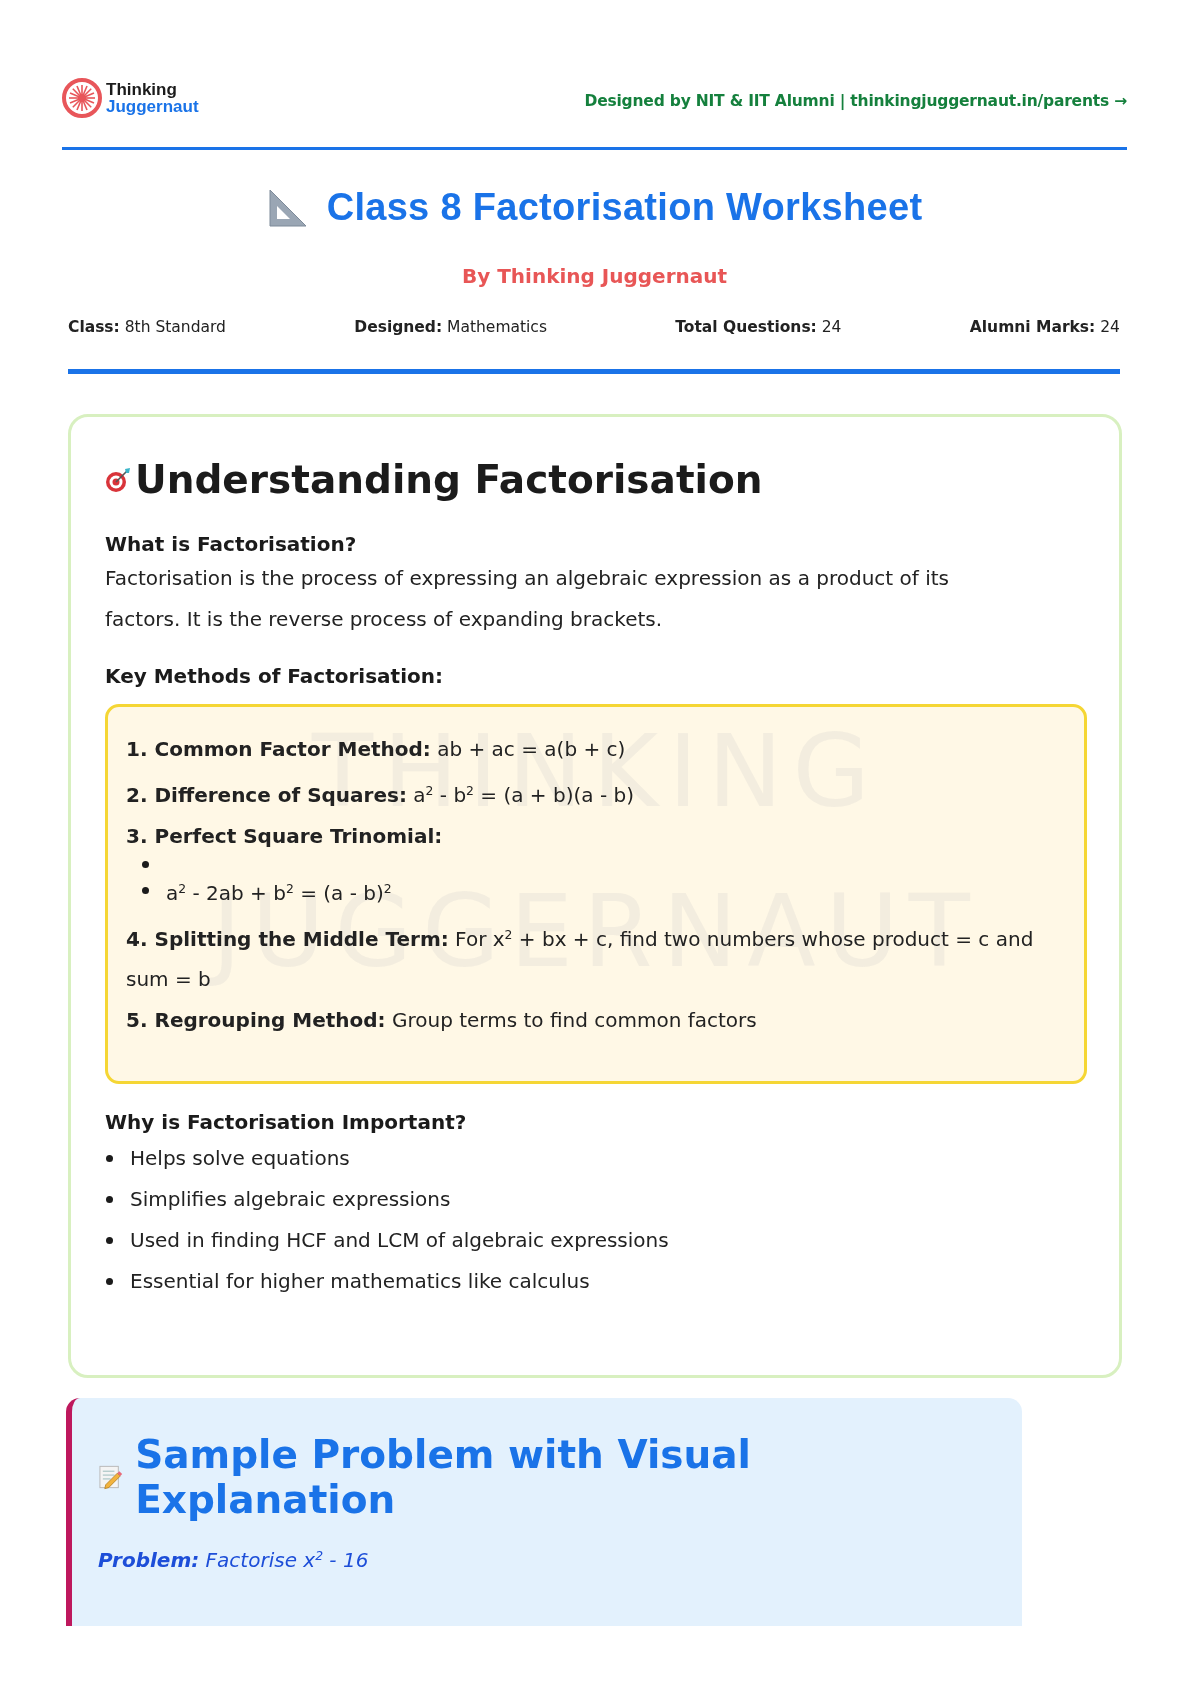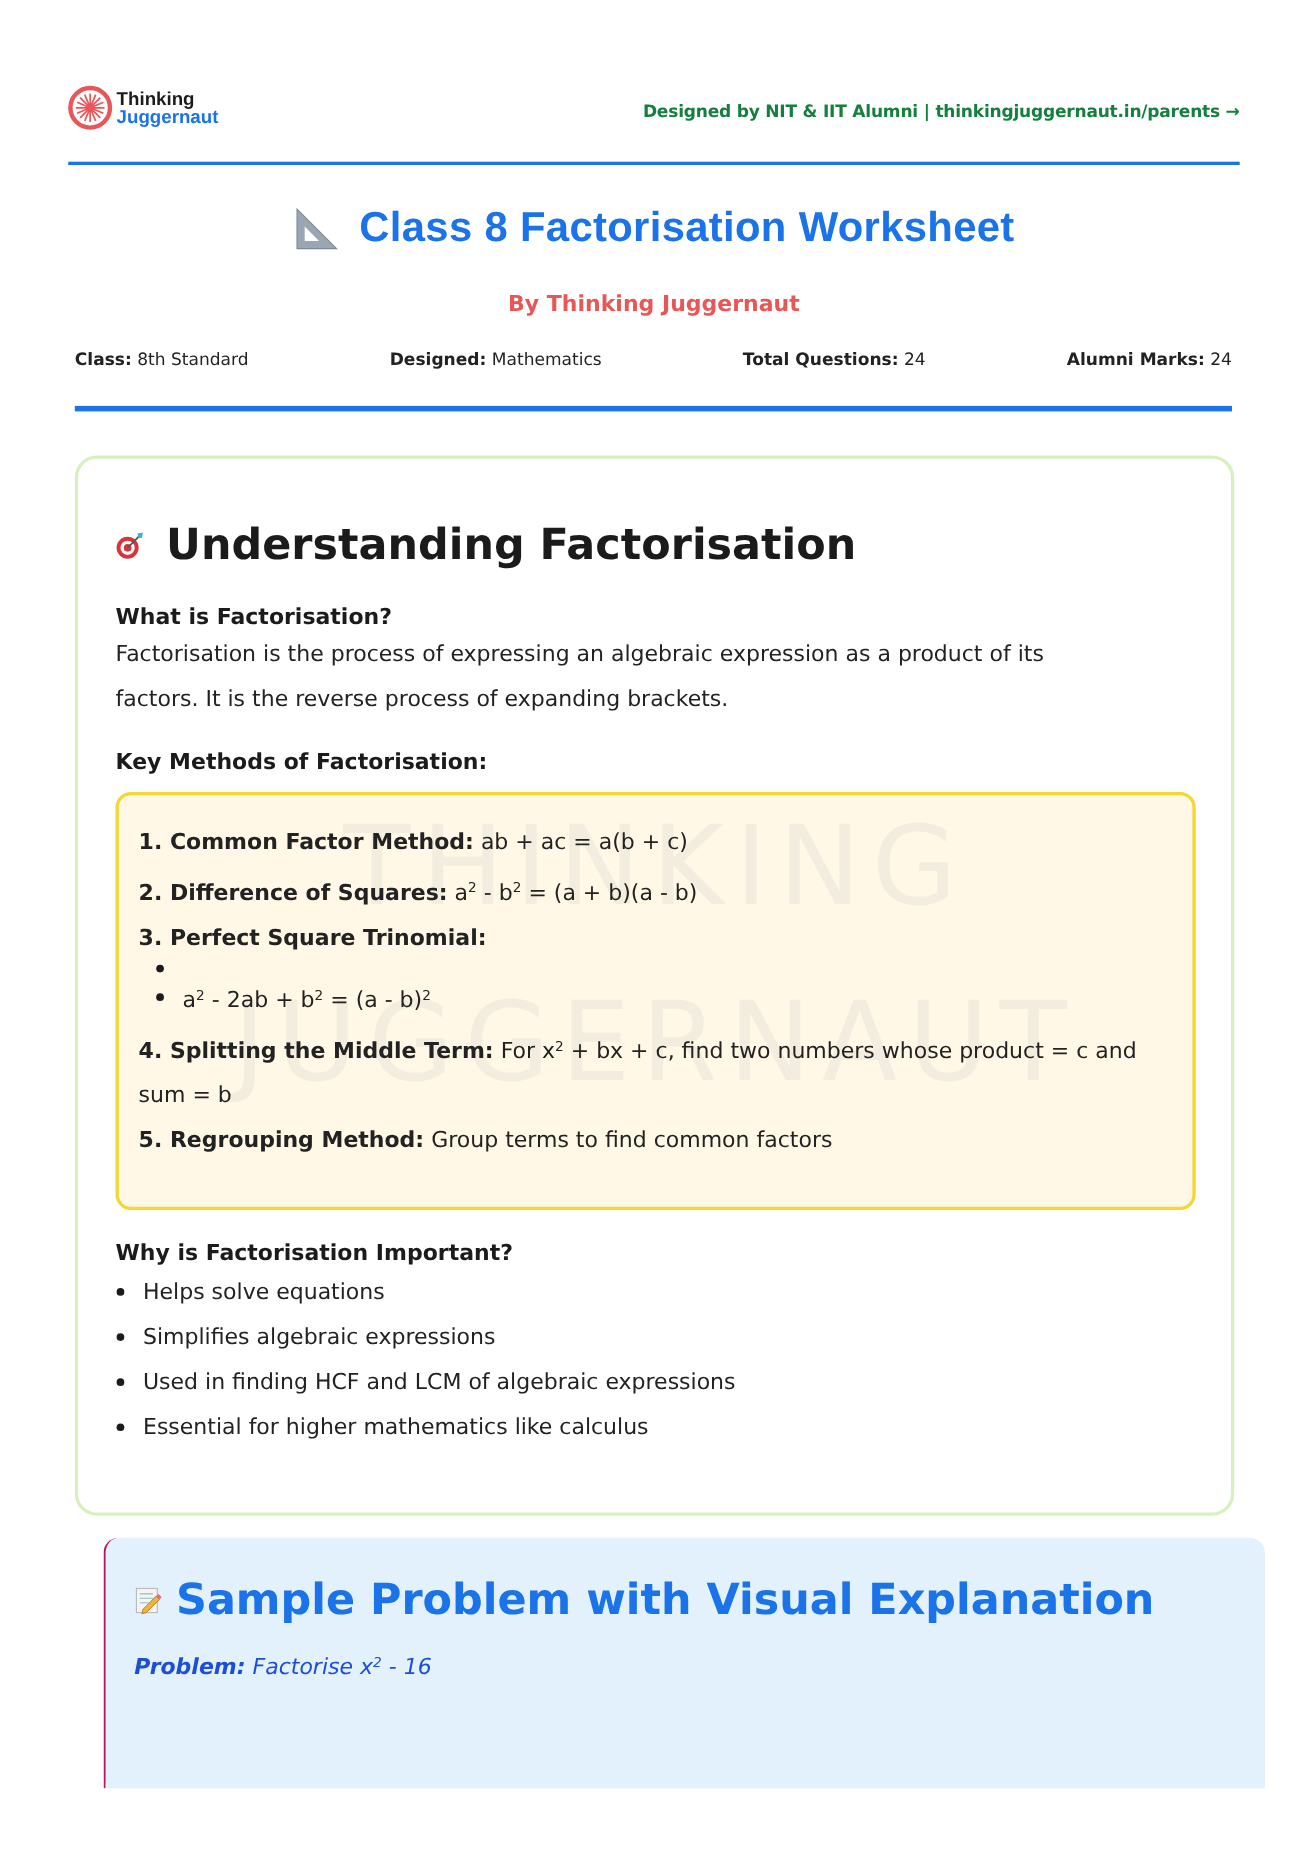--- a/index.html
+++ b/index.html
@@ -120,25 +120,24 @@
       width: 1054px;
       height: 964px;
       border: 3px solid #d8f0c0;
       border-radius: 20px;
       background: #fff;
       padding: 40px 32px 0 34px;
     }
     .card-title {
       display: flex;
       align-items: center;
-      gap: 20px;
+      gap: 4px;
       font-size: 26px;
       font-weight: bold;
       color: #1b1b1b;
-      margin-top: 16px;
     }
     .h3 {
       font-size: 20px;
       font-weight: bold;
       color: #1b1b1b;
     }
     .para {
       font-size: 20px;
       line-height: 41px;
       color: #222;
@@ -200,27 +199,26 @@
       display: flex;
       align-items: center;
     }
     .why-list .dot { margin-left: 1px; margin-right: 17px; }
 
     
     .sample {
       position: absolute;
       top: 1398px;
       left: 66px;
-      width: 1056px;
+      width: 956px;
       height: 228px;
       background: #e3f1fd;
-      border-left: 2px solid #be185d;
+      border-left: 6px solid #be185d;
       border-radius: 14px 14px 0 0;
       padding: 34px 26px 0 26px;
-      margin-left: 28px;
     }
     .sample-title {
       display: flex;
       align-items: center;
       gap: 12px;
       font-size: 26px;
       font-weight: bold;
       color: #1a73e8;
     }
     .problem {

